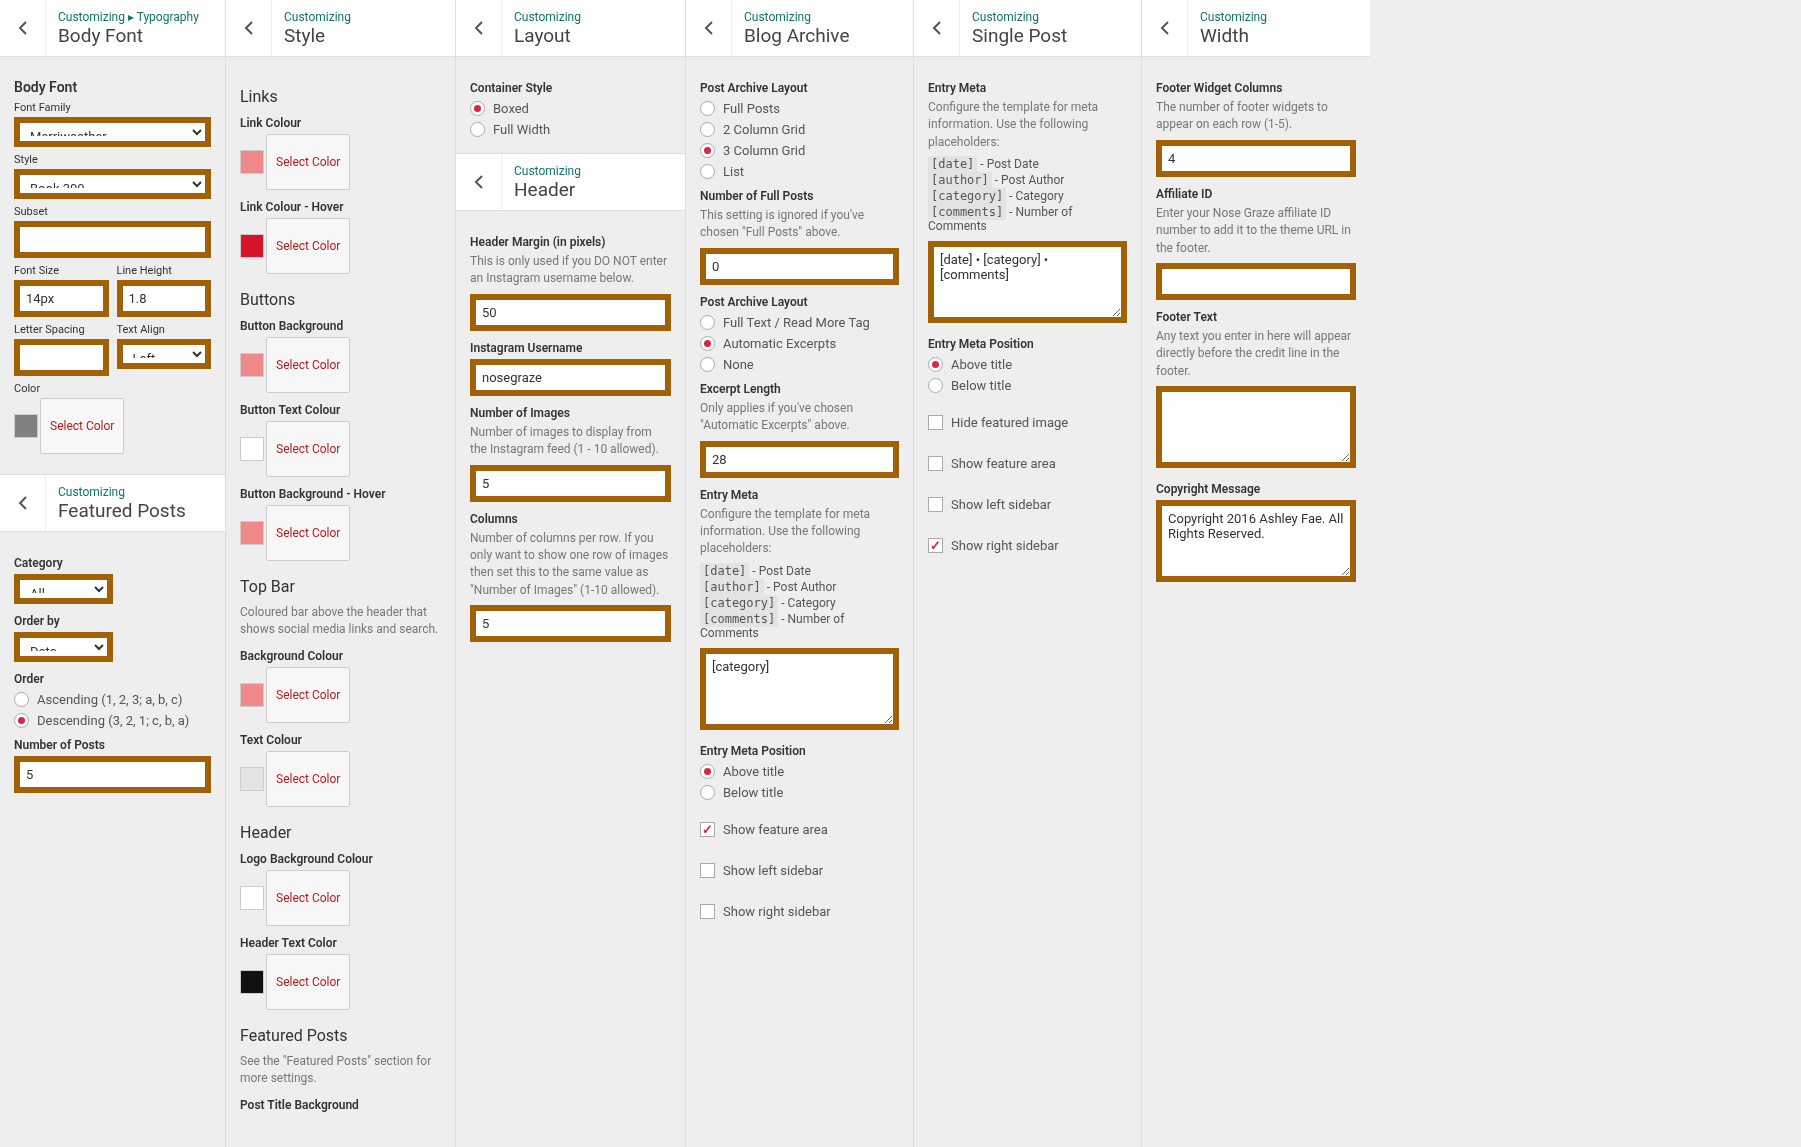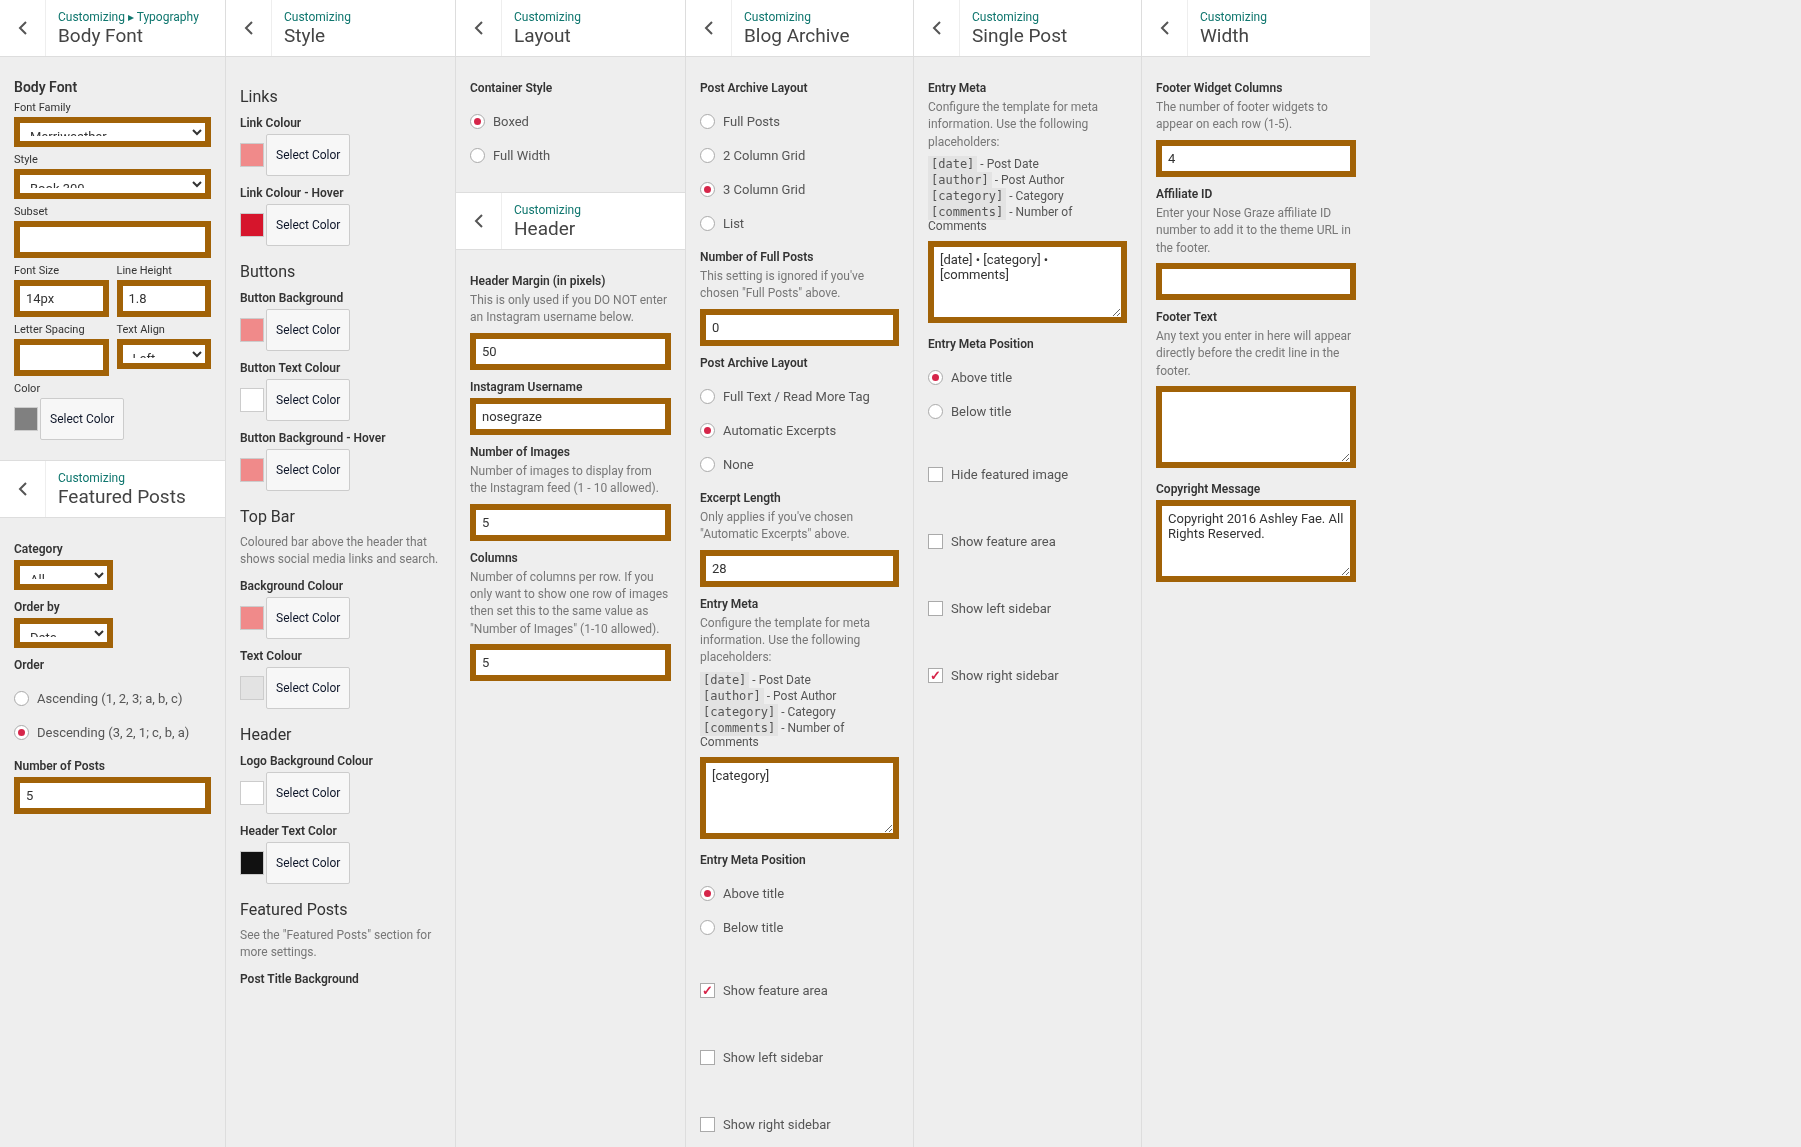--- a/index.html
+++ b/index.html
@@ -17,22 +17,22 @@
 .lbl{font-size:12px;color:#333;margin:10px 0 4px;font-weight:600}
 .lbl-sm{font-size:11px;color:#333;margin:6px 0 3px}
 .desc{font-size:12px;color:#777;line-height:1.45;margin-bottom:6px}
 .inp,.sel,.ta{width:100%;font-size:13px;padding:5px 6px;border:6px solid #a16207;background:#fff;color:#333}
 .sel{height:30px;appearance:auto}
 .ta{resize:both;overflow:auto}
 .row2{display:flex;gap:8px}
 .row2>div{flex:1}
 .colorrow{display:flex;align-items:center;gap:2px;margin-bottom:10px}
 .sw{width:24px;height:24px;border:1px solid #ccc}
-.cbtn{font-size:12px;border:1px solid #ccc;background:#f7f7f7;padding:13px 9px;cursor:pointer;color:#0f172a;border-radius:2px}
-.radio,.check{display:flex;align-items:flex-end;gap:8px;font-size:13px;color:#555;margin:19px 0;cursor:pointer}
+.cbtn{font-size:12px;border:1px solid #ccc;background:#f7f7f7;padding:20px 9px;cursor:pointer;color:#b91c1c;border-radius:2px}
+.radio,.check{display:flex;align-items:flex-end;gap:8px;font-size:13px;color:#555;margin:6px 0;cursor:pointer}
 .r-ind{width:15px;height:15px;border-radius:50%;border:1px solid #aaa;display:flex;align-items:center;justify-content:center;background:#fff}
 .r-sel .r-ind::after{content:"";width:7px;height:7px;border-radius:50%;background:#d6264a}
 .c-ind{width:15px;height:15px;border:1px solid #aaa;background:#fff;display:flex;align-items:center;justify-content:center}
 .c-chk .c-ind::after{content:"✓";color:#d6264a;font-size:13px;font-weight:bold;line-height:1}
 .code{font-family:monospace;font-size:12px;background:#e3e3e3;padding:1px 3px;color:#555}
 .ph-list{margin:6px 0 8px}
 .ph-list div{font-size:12px;color:#555;margin:2px 0}
 .sub{background:#fff;border-top:1px solid #ddd;border-bottom:1px solid #ddd;margin-top:4px}
 ::-webkit-scrollbar{width:12px}
 ::-webkit-scrollbar-track{background:#f4f4f4}

